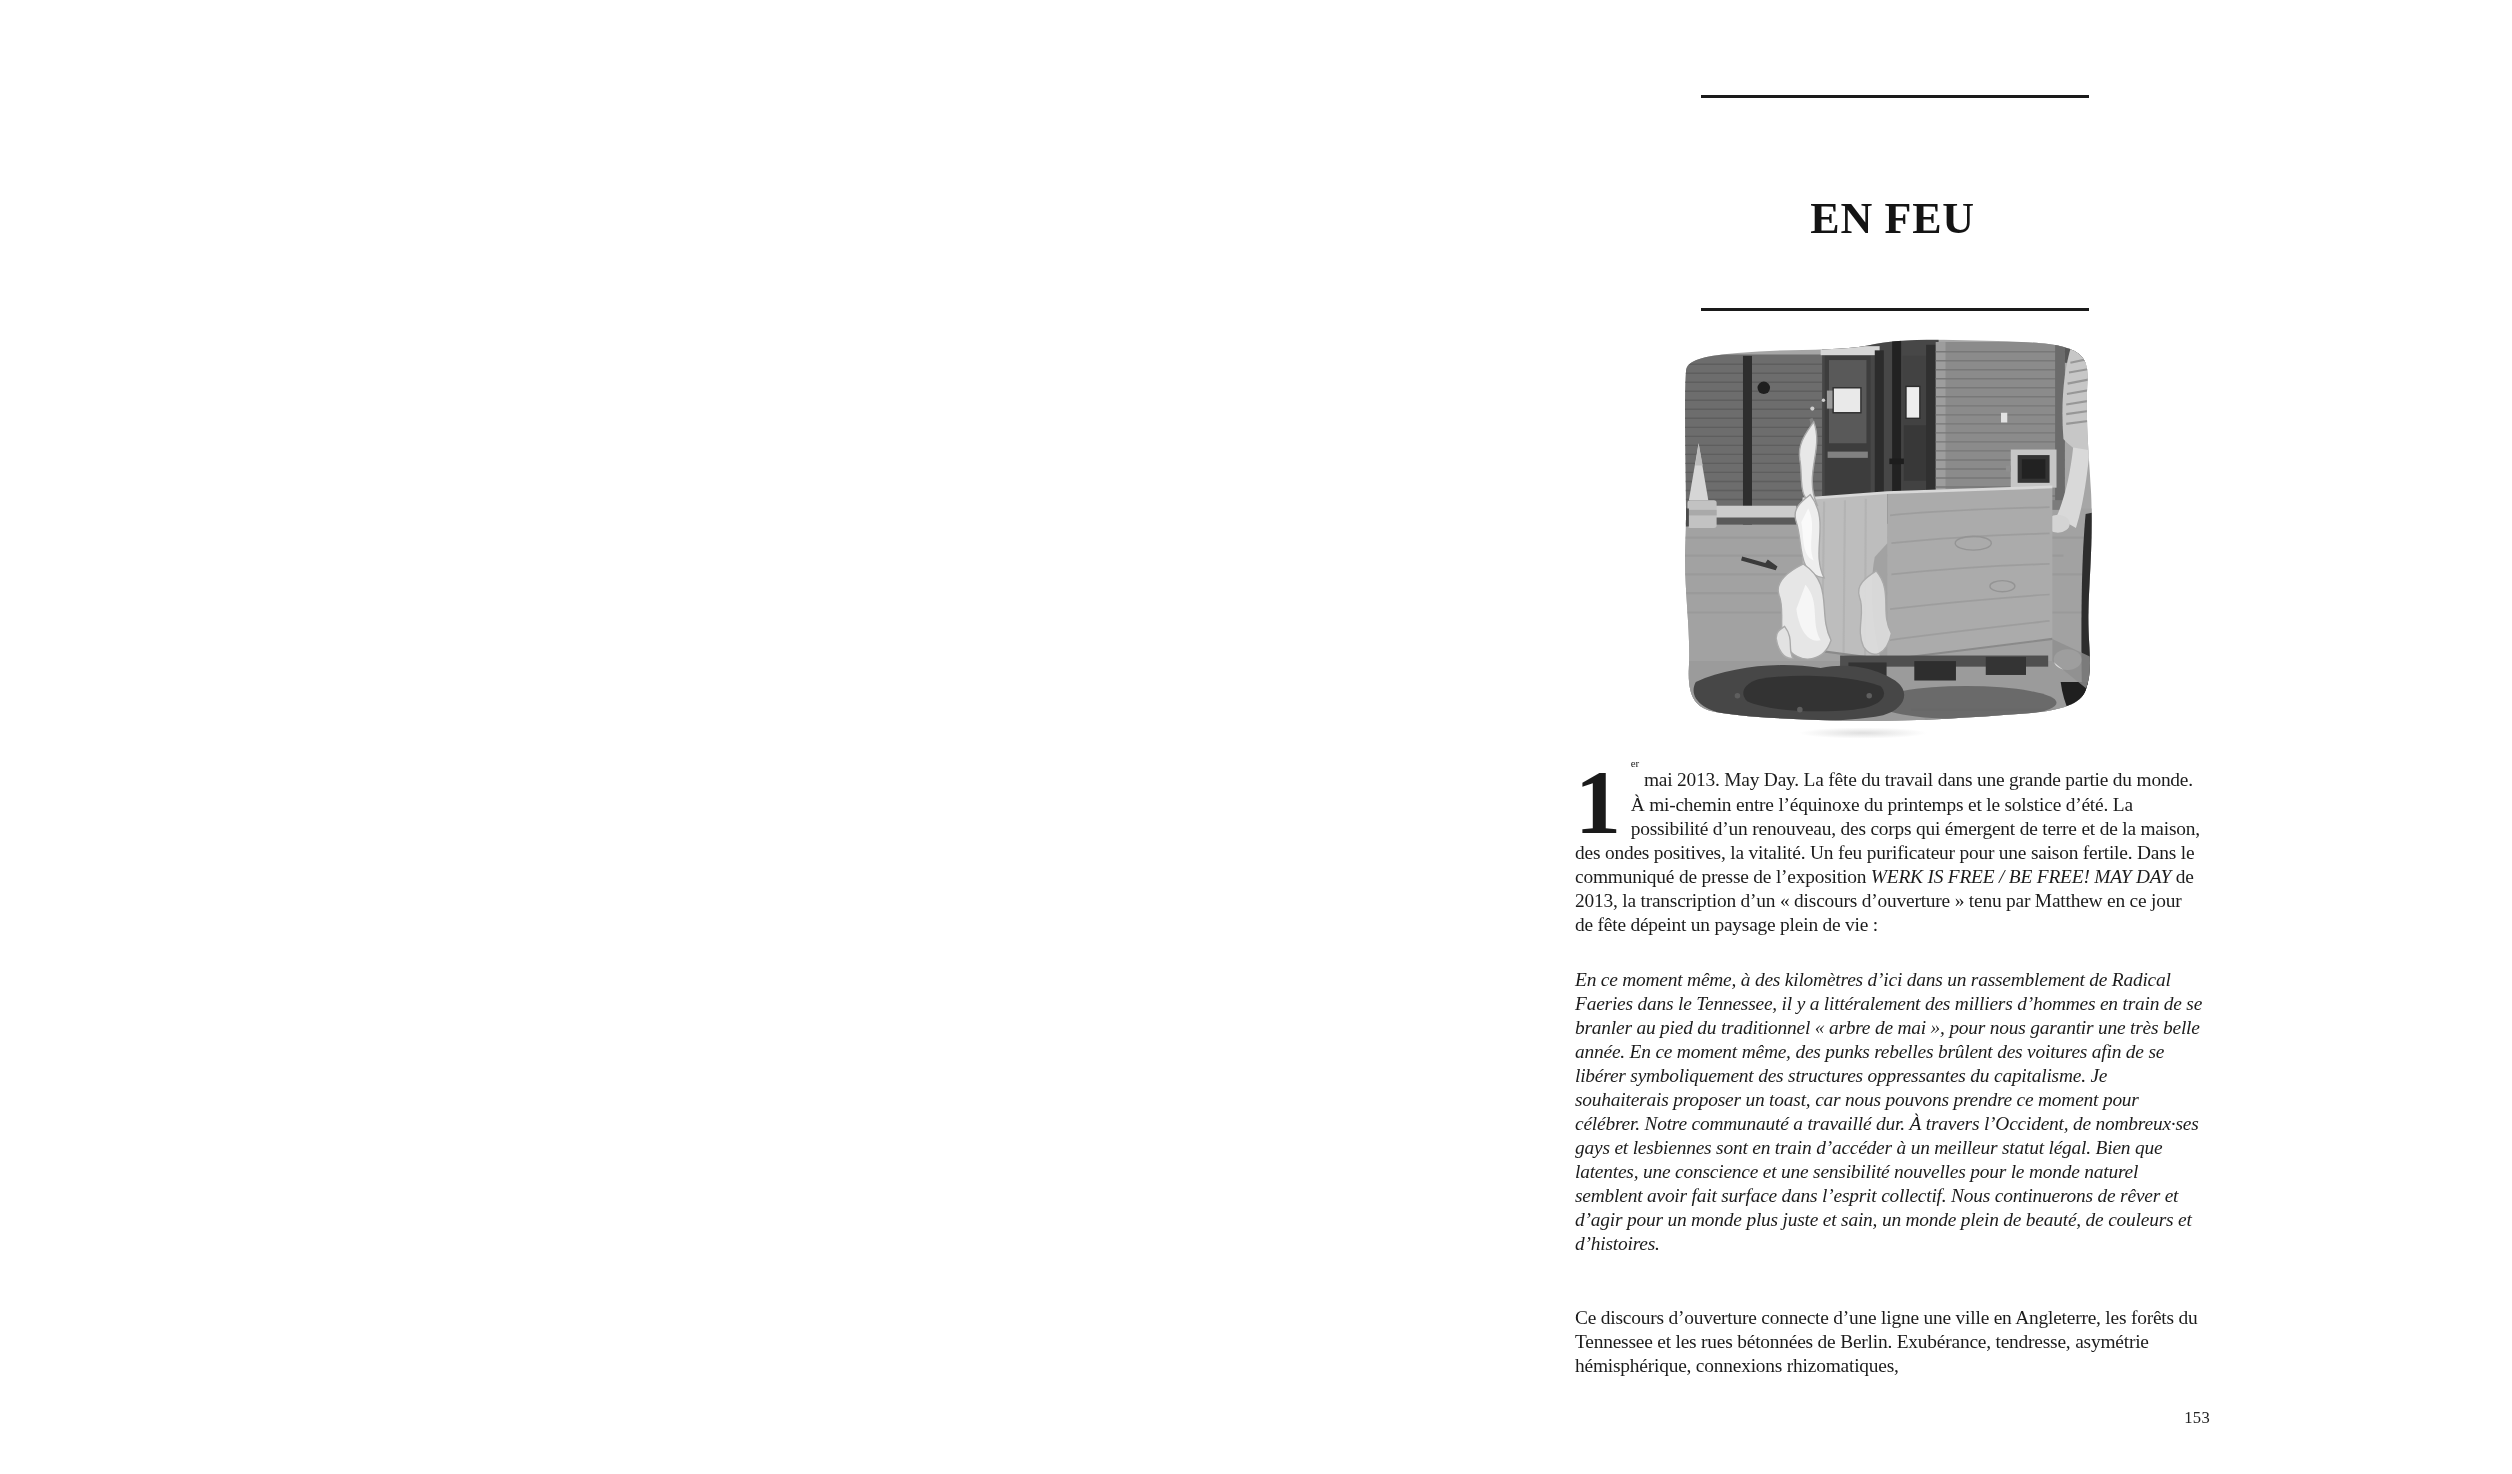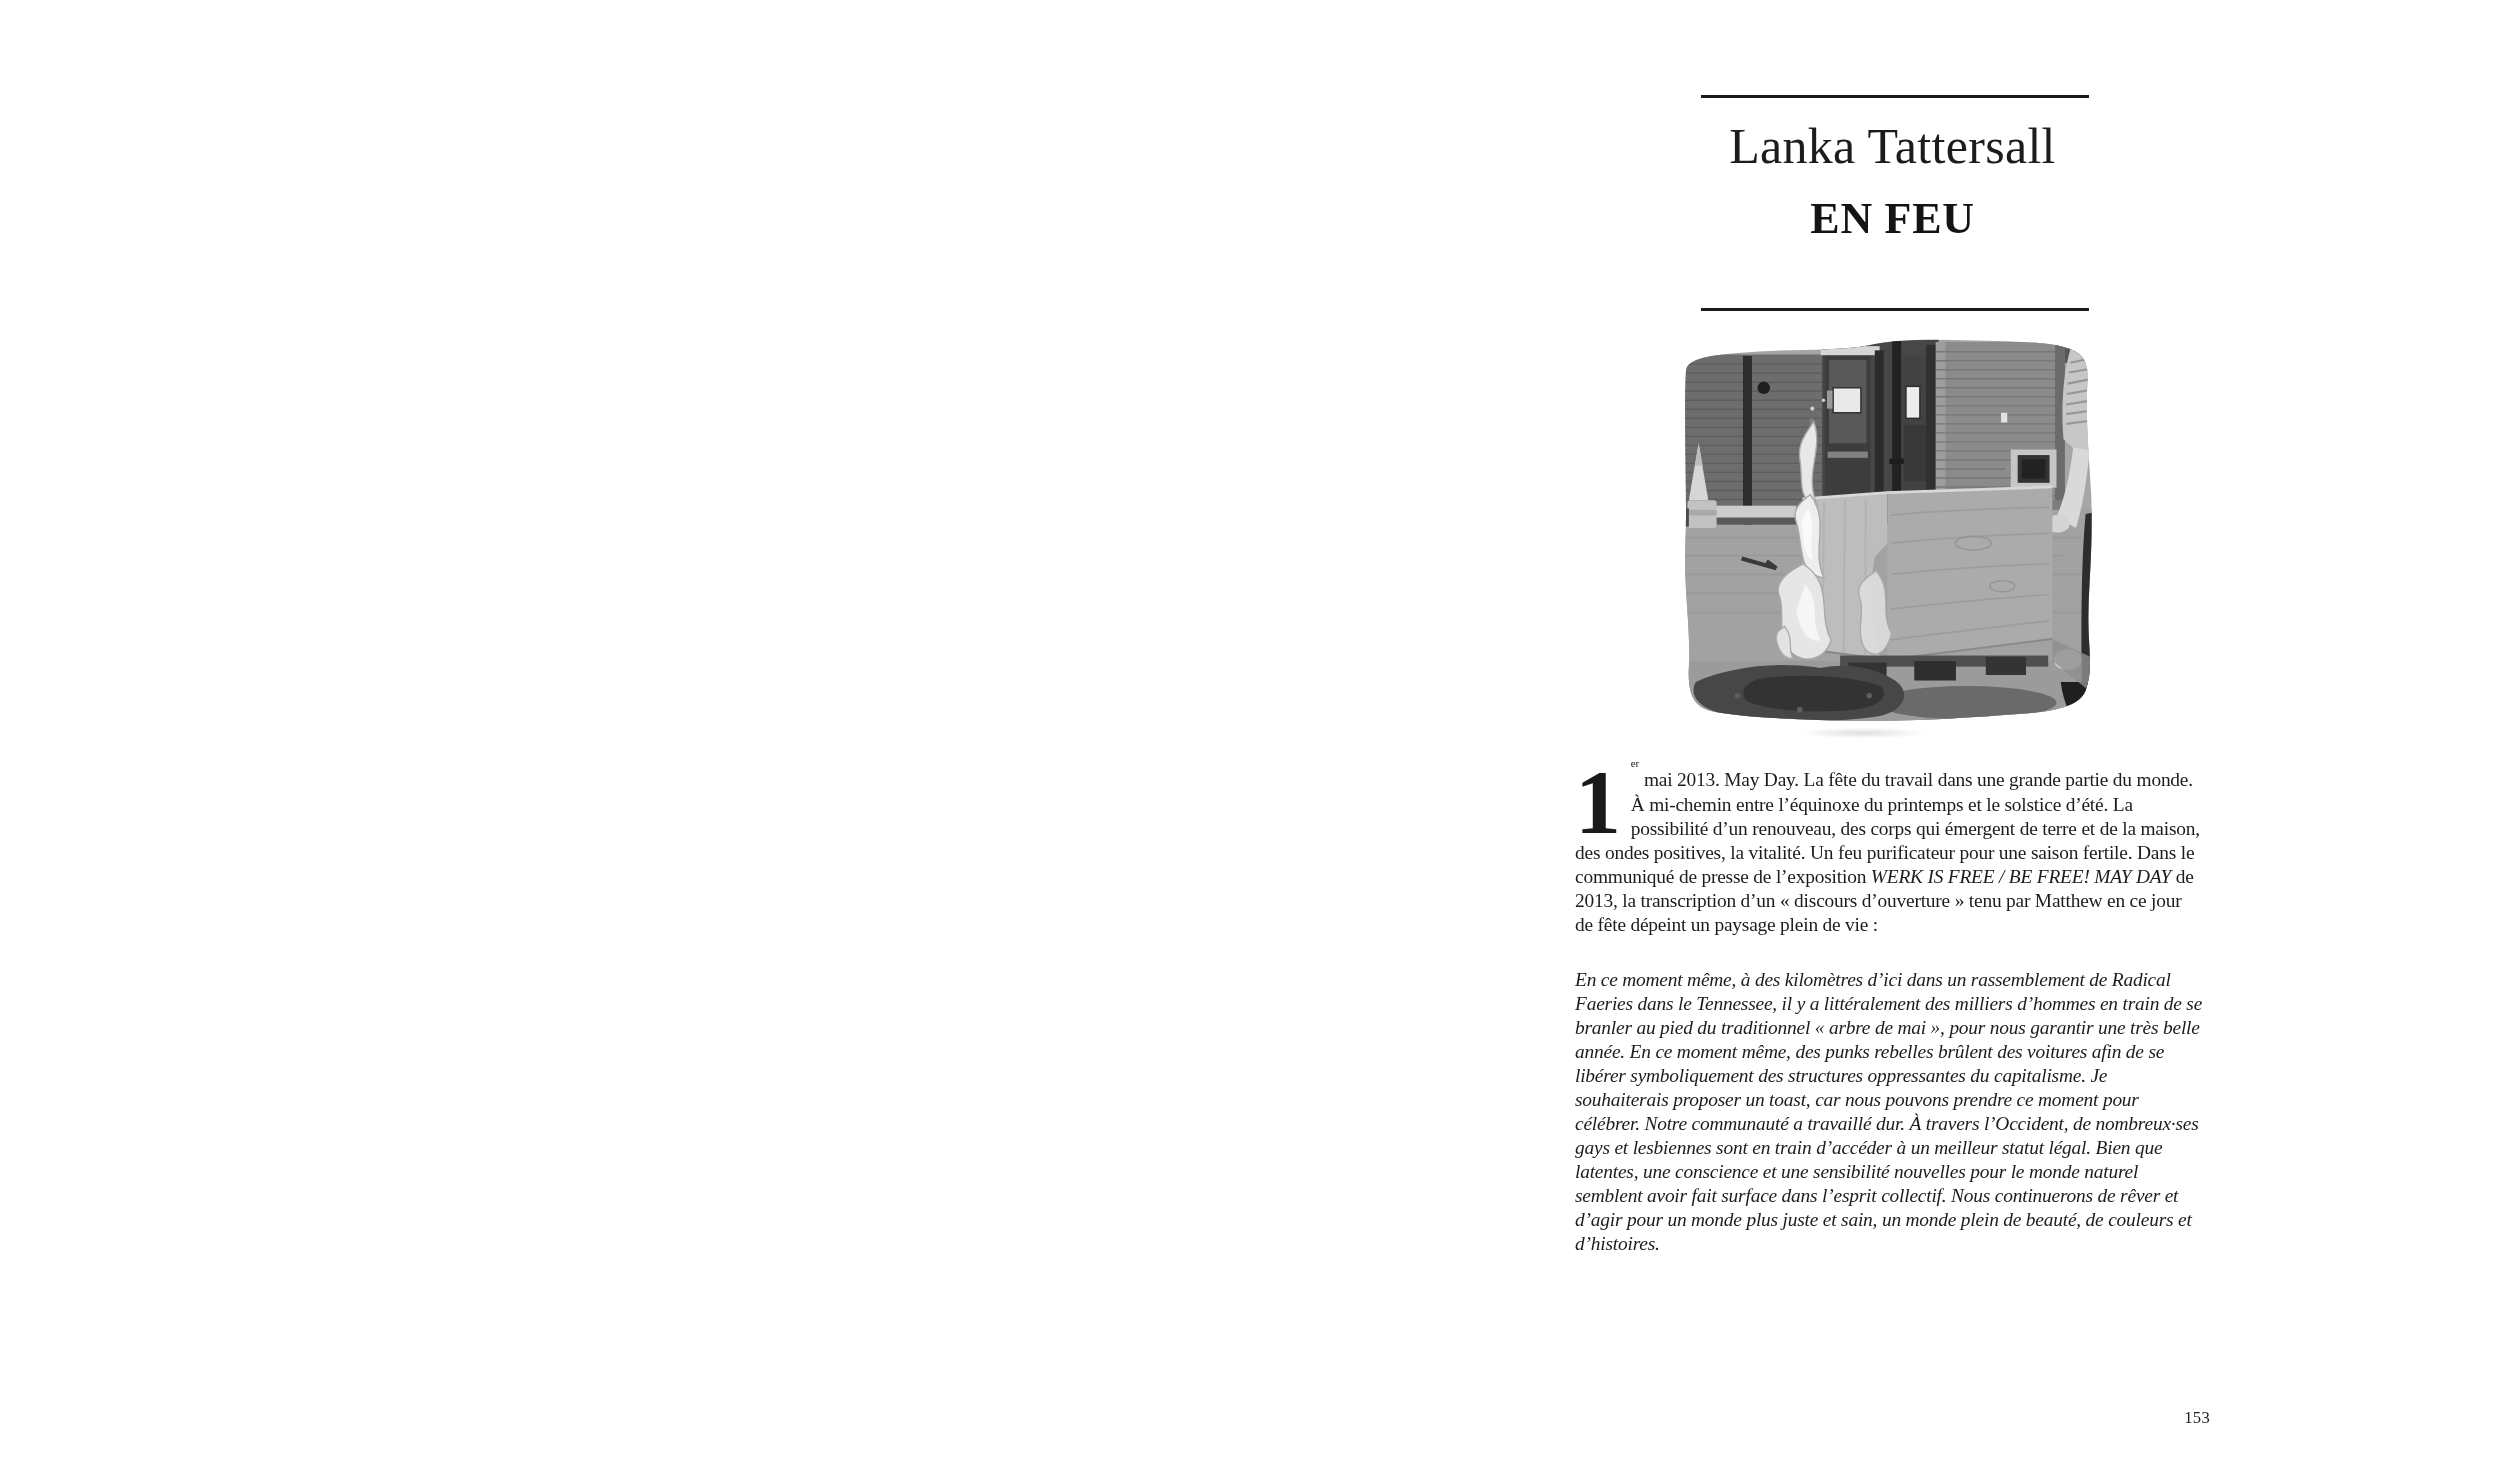--- a/index.html
+++ b/index.html
@@ -45,21 +45,20 @@
 <body>
 
 <div class="spread">
 
   <div class="left-page"></div>
 
   <div class="right-col">
 
     <div class="rule rule-top"></div>
 
-    <div class="author">Lanka Tattersall</div>
 
     <div class="title">EN FEU</div>
 
     <div class="rule rule-bottom"></div>
 
     <div class="figure">
       <svg viewBox="0 0 630 575">
         <defs>
           <clipPath id="photoEdge">
             <path d="M 16,50 C 20,34 48,30 90,26 C 160,19 230,24 278,15 C 310,8 350,6 400,7
@@ -177,18 +176,19 @@
       </svg>
     </div>
     <div class="fig-shadow"></div>
 
     <p class="body-text para1">
       <span class="dropcap">1</span><span class="ord">er</span><span> mai 2013. May Day. La fête du travail dans une grande partie du monde. À mi-chemin entre l’équinoxe du printemps et le solstice d’été. La possibilité d’un renouveau, des corps qui émergent de terre et de la maison, des ondes positives, la vitalité. Un feu purificateur pour une saison fertile. Dans le communiqué de presse de l’exposition </span><span class="ital">WERK IS FREE / BE FREE! MAY DAY</span><span> de 2013, la transcription d’un « discours d’ouverture » tenu par Matthew en ce jour de fête dépeint un paysage plein de vie :</span>
     </p>
 
     <p class="body-text quote">En ce moment même, à des kilomètres d’ici dans un rassemblement de Radical Faeries dans le Tennessee, il y a littéralement des milliers d’hommes en train de se branler au pied du traditionnel « arbre de mai », pour nous garantir une très belle année. En ce moment même, des punks rebelles brûlent des voitures afin de se libérer symboliquement des structures oppressantes du capitalisme. Je souhaiterais proposer un toast, car nous pouvons prendre ce moment pour célébrer. Notre communauté a travaillé dur. À travers l’Occident, de nombreux·ses gays et lesbiennes sont en train d’accéder à un meilleur statut légal. Bien que latentes, une conscience et une sensibilité nouvelles pour le monde naturel semblent avoir fait surface dans l’esprit collectif. Nous continuerons de rêver et d’agir pour un monde plus juste et sain, un monde plein de beauté, de couleurs et d’histoires.</p>
 
+    <p class="body-text para2">Ce discours d’ouverture connecte d’une ligne une ville en Angleterre, les forêts du Tennessee et les rues bétonnées de Berlin. Exubérance, tendresse, asymétrie hémisphérique, connexions rhizomatiques,</p>
 
     <div class="pagenum">153</div>
 
   </div>
 </div>
 
 
 </body></html>

